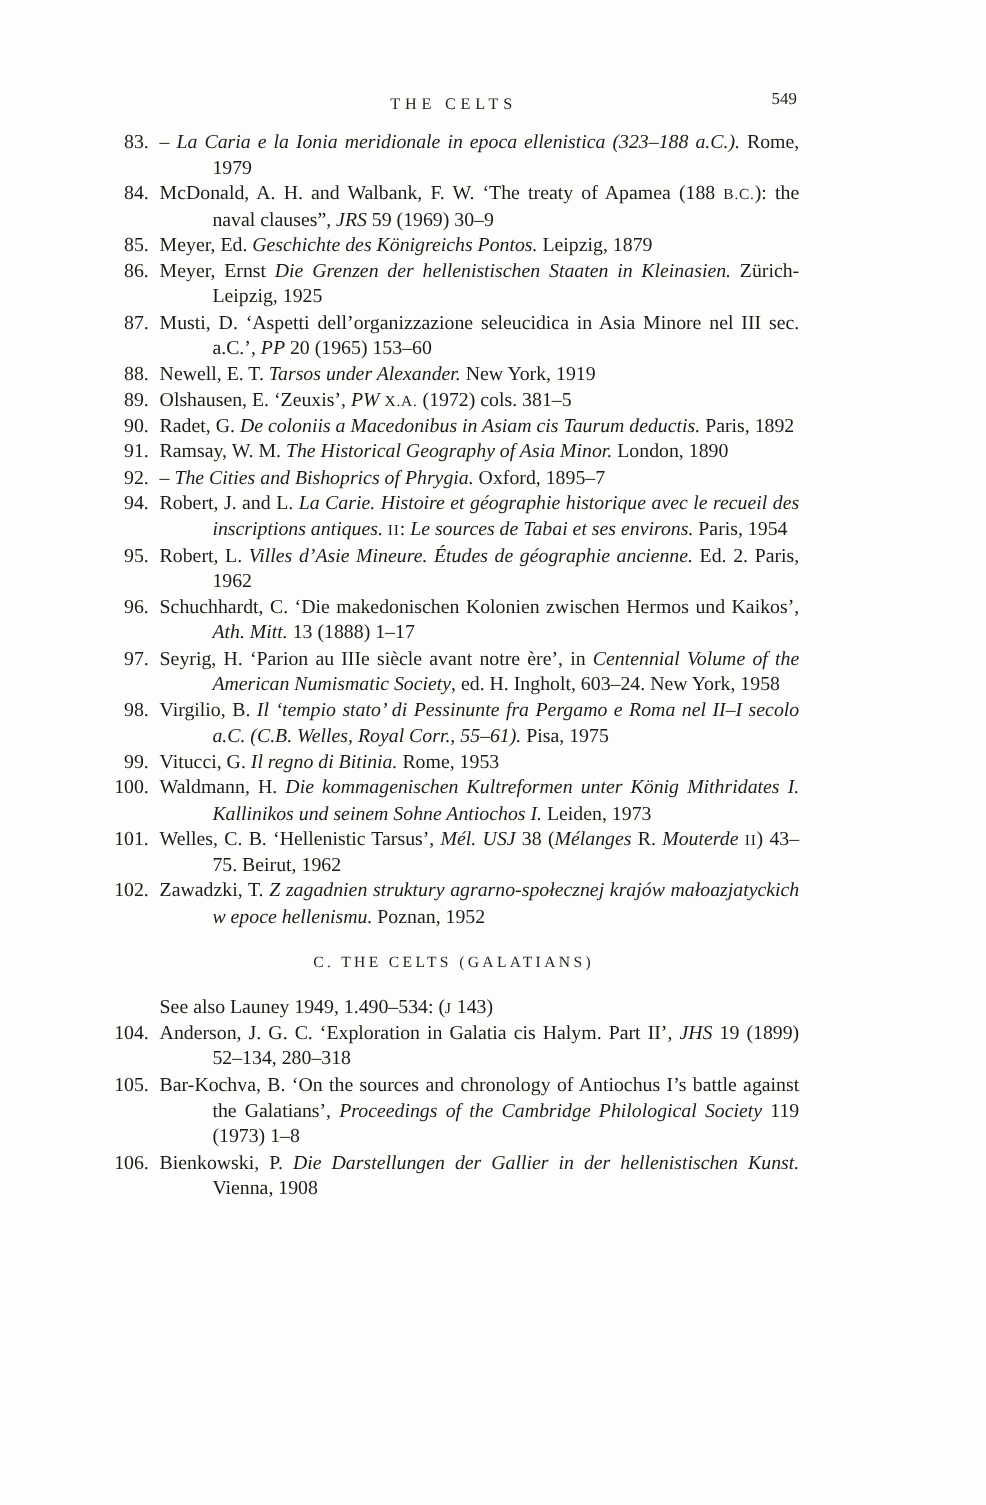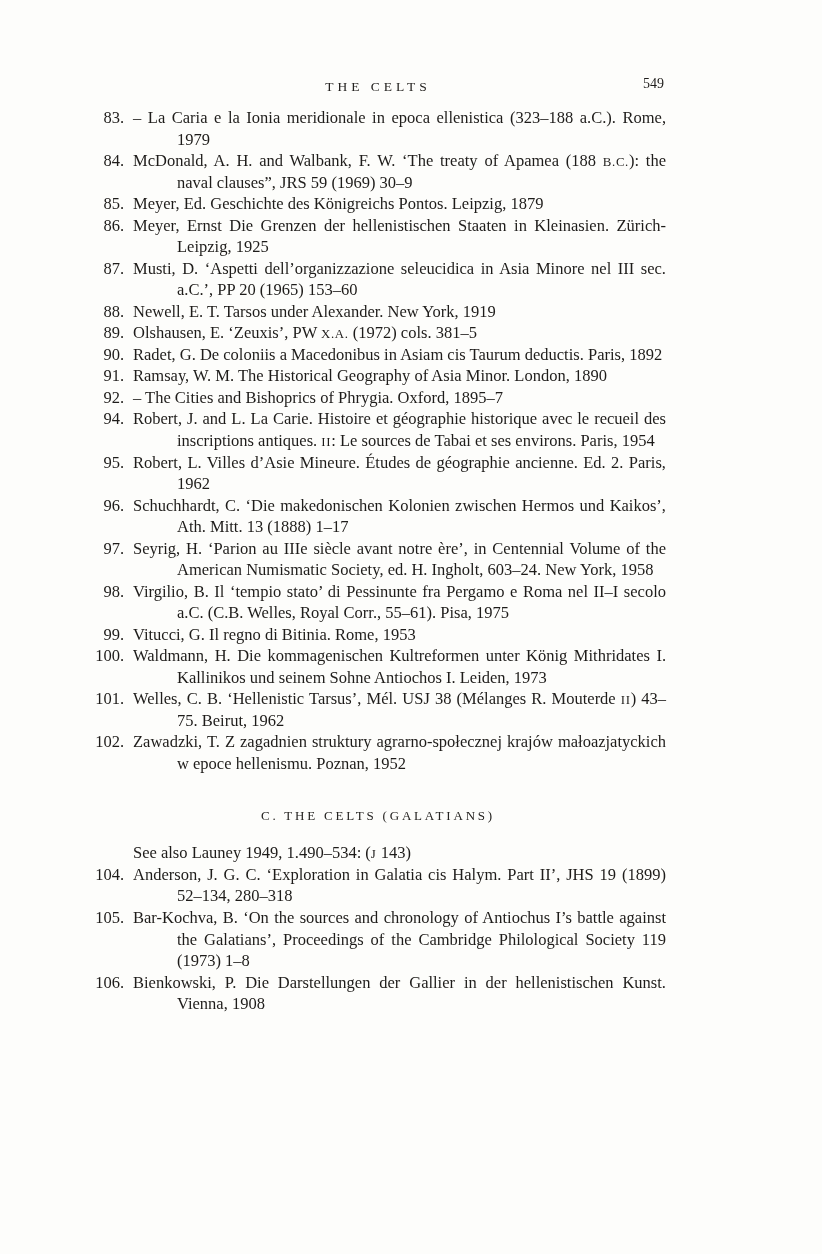--- a/index.html
+++ b/index.html
@@ -44,28 +44,28 @@
     text-align: right;
     white-space: nowrap;
   }
   .body {
     flex: 1;
     margin-left: 9px;
     padding-left: 44px;
     text-indent: -44px;
     text-align: justify;
   }
-  .i { }
+  .i { font-style: italic; }
   .r { font-style: normal; }
   .sc { font-size: 0.78em; letter-spacing: 0.05em; }
   .section-heading {
     text-align: center;
     font-size: 13px;
     letter-spacing: 2.8px;
-    margin-top: 34px;
+    margin-top: 20px;
     margin-bottom: 17px;
     color: #242220;
   }
   .note {
     margin-left: 43px;
     padding-left: 44px;
     text-indent: -44px;
   }
 </style>
 </head>

